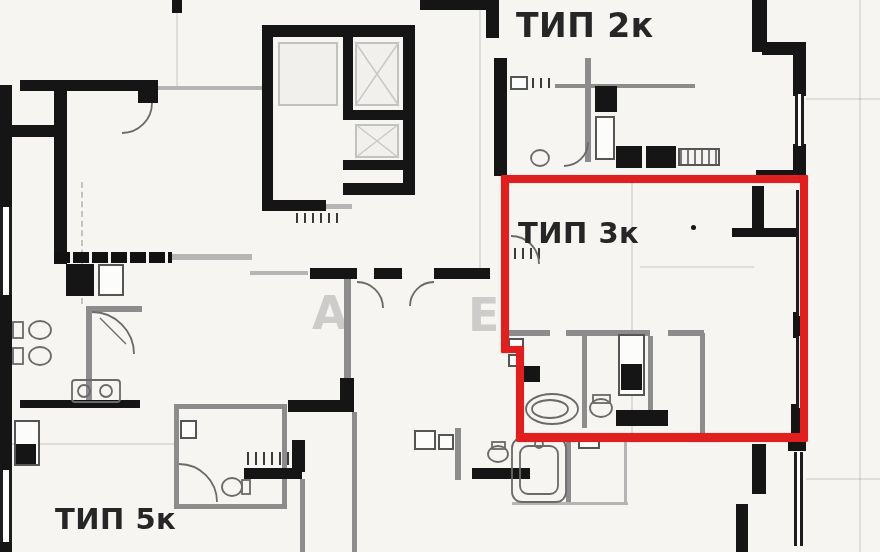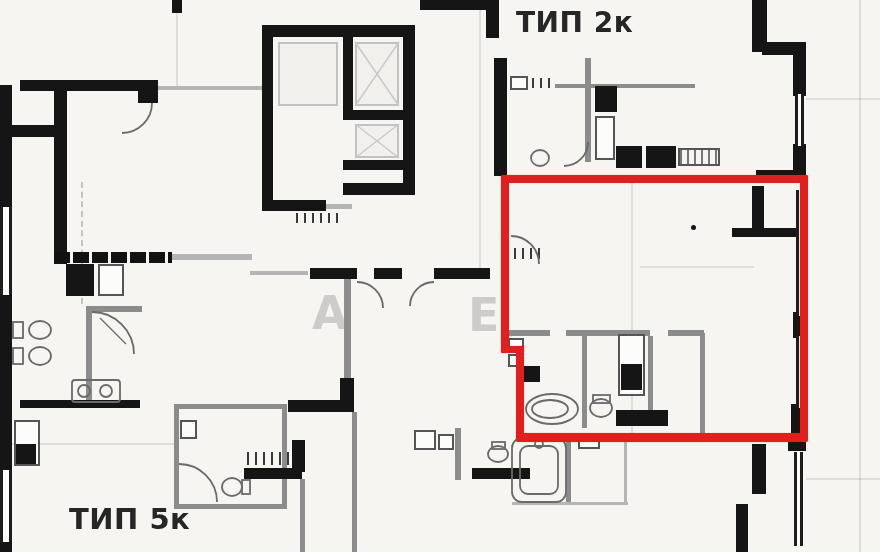--- a/index.html
+++ b/index.html
@@ -12,21 +12,21 @@
   .dashv{position:absolute;width:0;border-left:2px dashed rgba(80,80,80,.30);z-index:2;}
   .winv{position:absolute;background:#fdfdfb;border-left:3px solid #1d1d1d;border-right:3px solid #1d1d1d;z-index:5;box-sizing:border-box;}
   .hatch{position:absolute;background:repeating-linear-gradient(90deg,#3a3a3a 0 2px,transparent 2px 8px);z-index:4;}
   .hatchD{position:absolute;background:repeating-linear-gradient(90deg,#121212 0 16px,#f6f5f2 16px 19px);z-index:4;}
   .sq{position:absolute;background:#fcfcfa;border:2px solid #555;box-sizing:border-box;z-index:4;}
   .sqt{position:absolute;background:repeating-linear-gradient(90deg,#777 0 2px,transparent 2px 7px);border:2px solid #555;box-sizing:border-box;z-index:4;}
   .shaft{position:absolute;background:#f1f0ed;border:2px solid #c2c2c2;box-sizing:border-box;z-index:2;}
   .dot{position:absolute;background:#151515;border-radius:50%;z-index:5;}
   .red{position:absolute;background:#e01f1f;z-index:8;border-radius:2px;box-shadow:0 0 1px rgba(200,20,20,.6);}
   .lbl{position:absolute;z-index:9;font-weight:700;font-size:29px;color:#262626;letter-spacing:.5px;white-space:nowrap;}
-  .lbl.small{font-size:28px;}
+  .lbl.small{font-size:33px;}
   .wm{position:absolute;z-index:2;font-weight:700;font-size:46px;color:rgba(110,110,110,.30);}
   svg.fx{position:absolute;left:0;top:0;z-index:6;}
 </style>
 </head>
 <body>
 
 <div class="plan">
 
   <div class="f" style="left:176px;top:0;width:2px;height:86px"></div>
   <div class="f" style="left:479px;top:0;width:2px;height:268px"></div>
@@ -223,15 +223,16 @@
   <div>
     <div class="red" style="left:501px;top:175px;width:307px;height:8px"></div>
     <div class="red" style="left:501px;top:175px;width:8px;height:178px"></div>
     <div class="red" style="left:501px;top:346px;width:23px;height:7px"></div>
     <div class="red" style="left:516px;top:346px;width:8px;height:95px"></div>
     <div class="red" style="left:516px;top:433px;width:290px;height:9px"></div>
     <div class="red" style="left:800px;top:175px;width:8px;height:267px"></div>
   </div>
 
   <div class="lbl small" style="left:516px;top:6px">ТИП 2к</div>
-  <div class="lbl" style="left:69px;top:502px">ТИП 5к</div>
+  <div class="lbl" style="left:518px;top:216px">ТИП 3к</div>
+  <div class="lbl" style="left:55px;top:502px">ТИП 5к</div>
 
 </div>
 
 </body></html>

